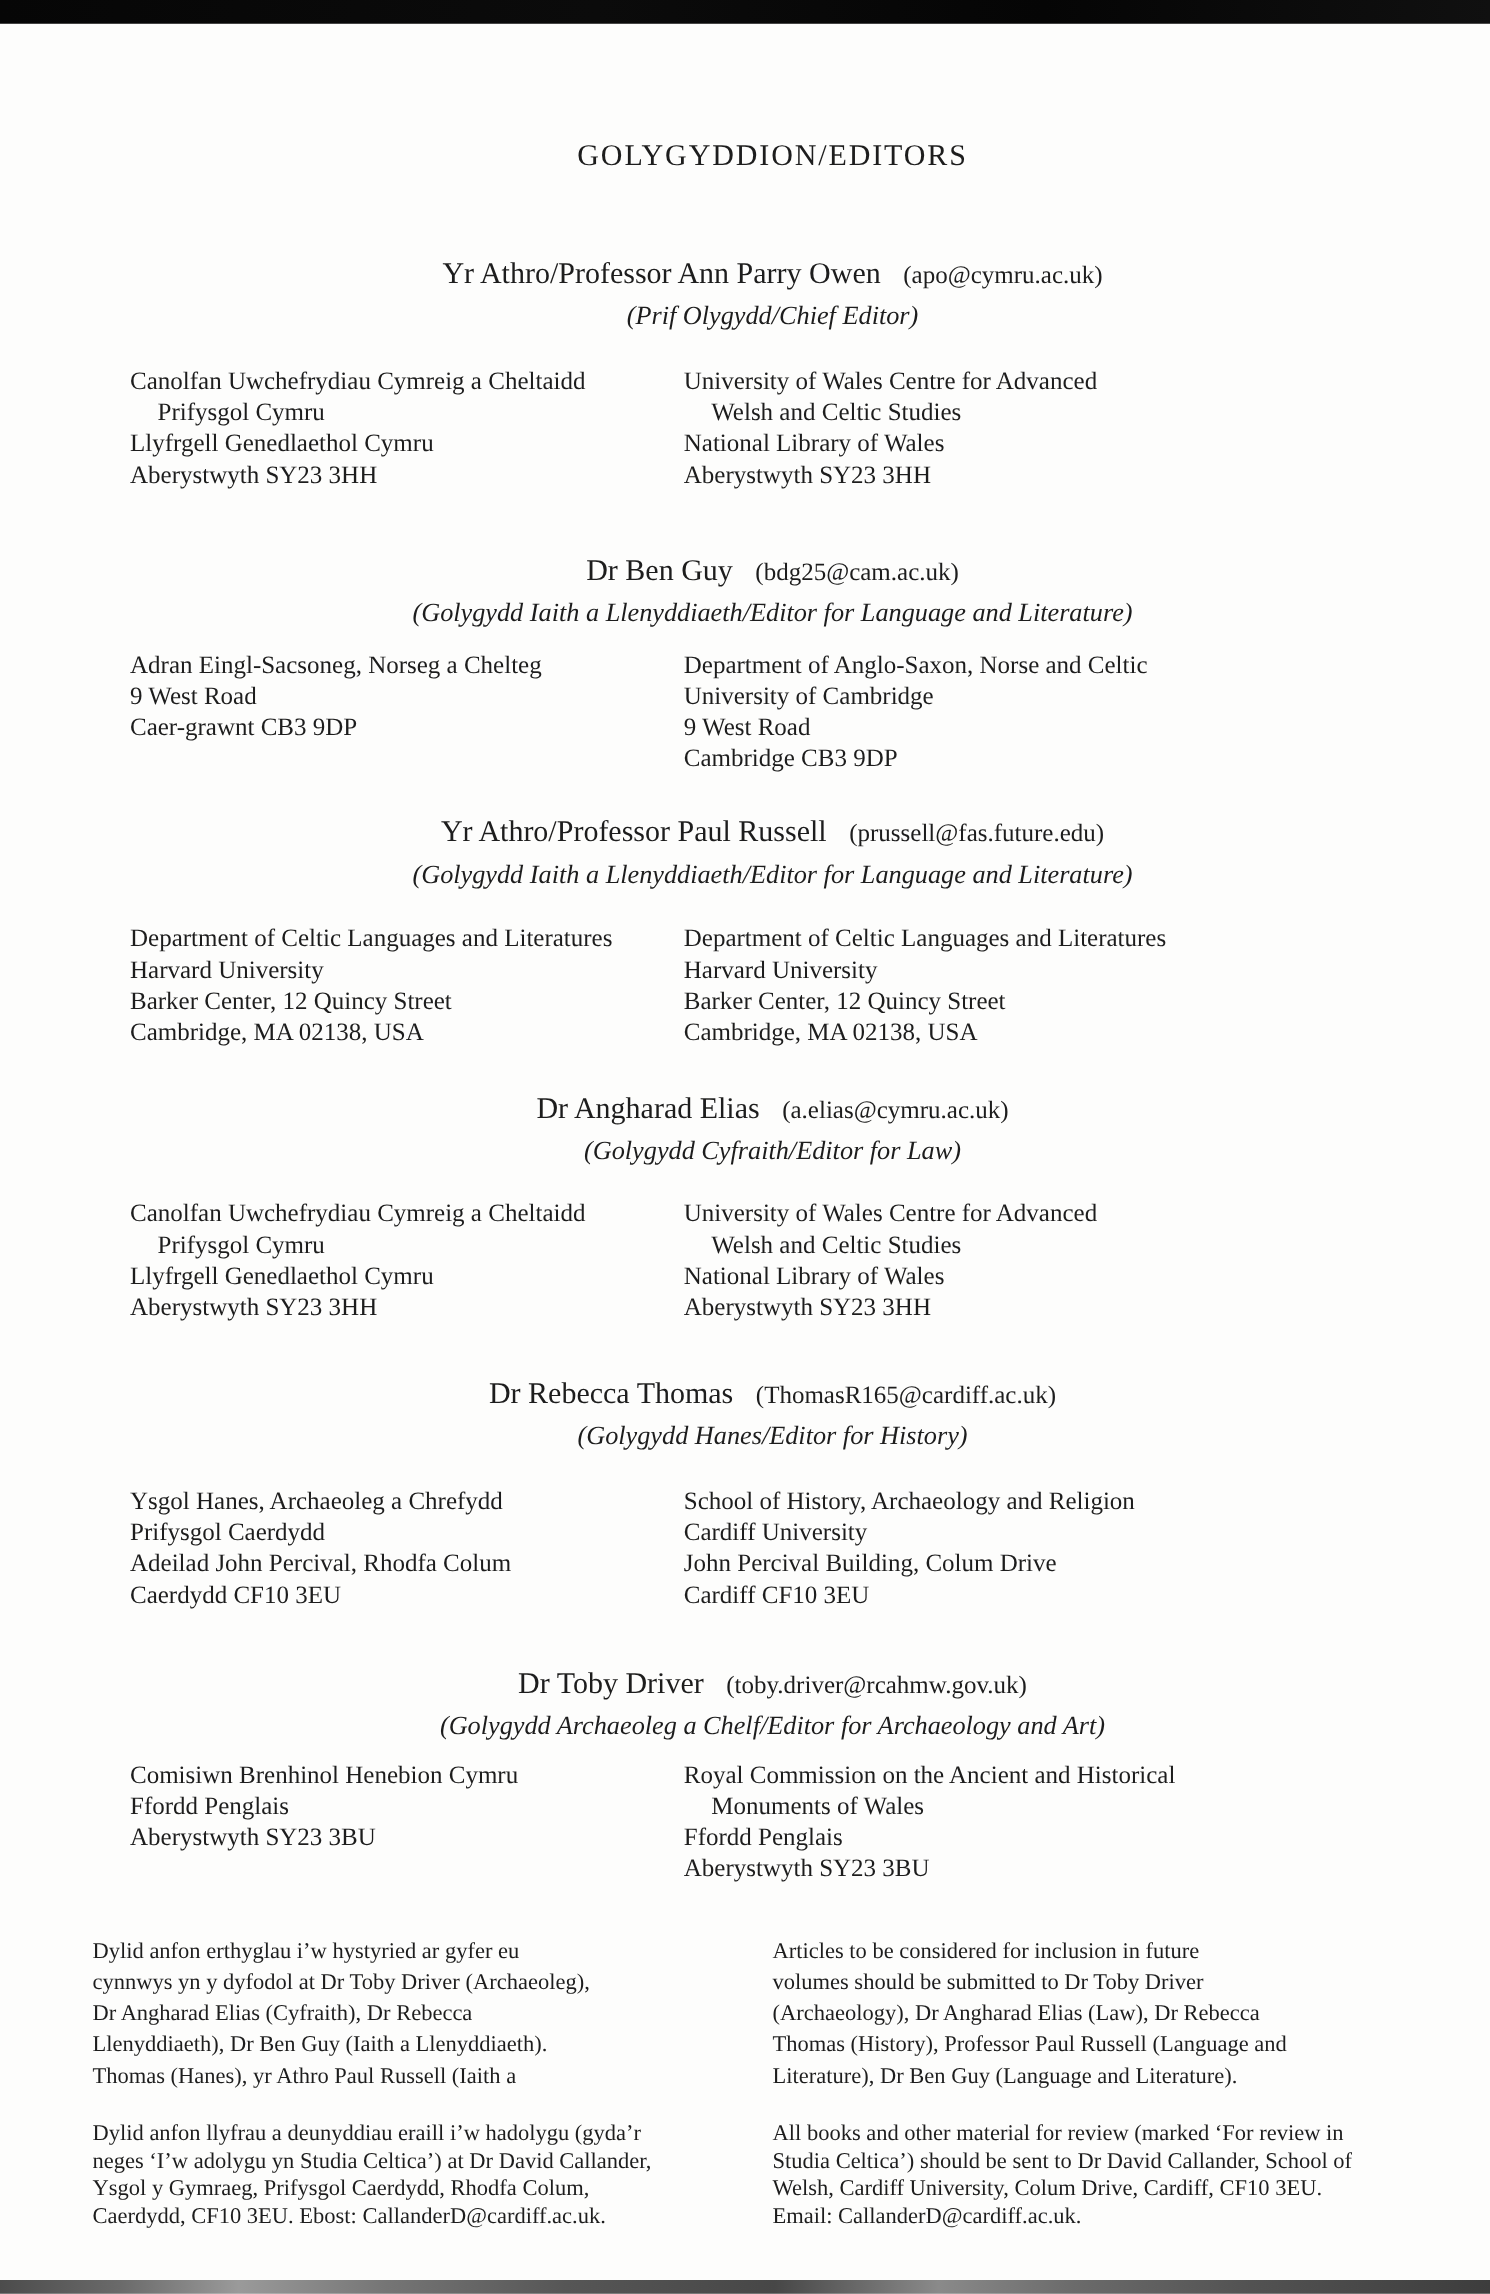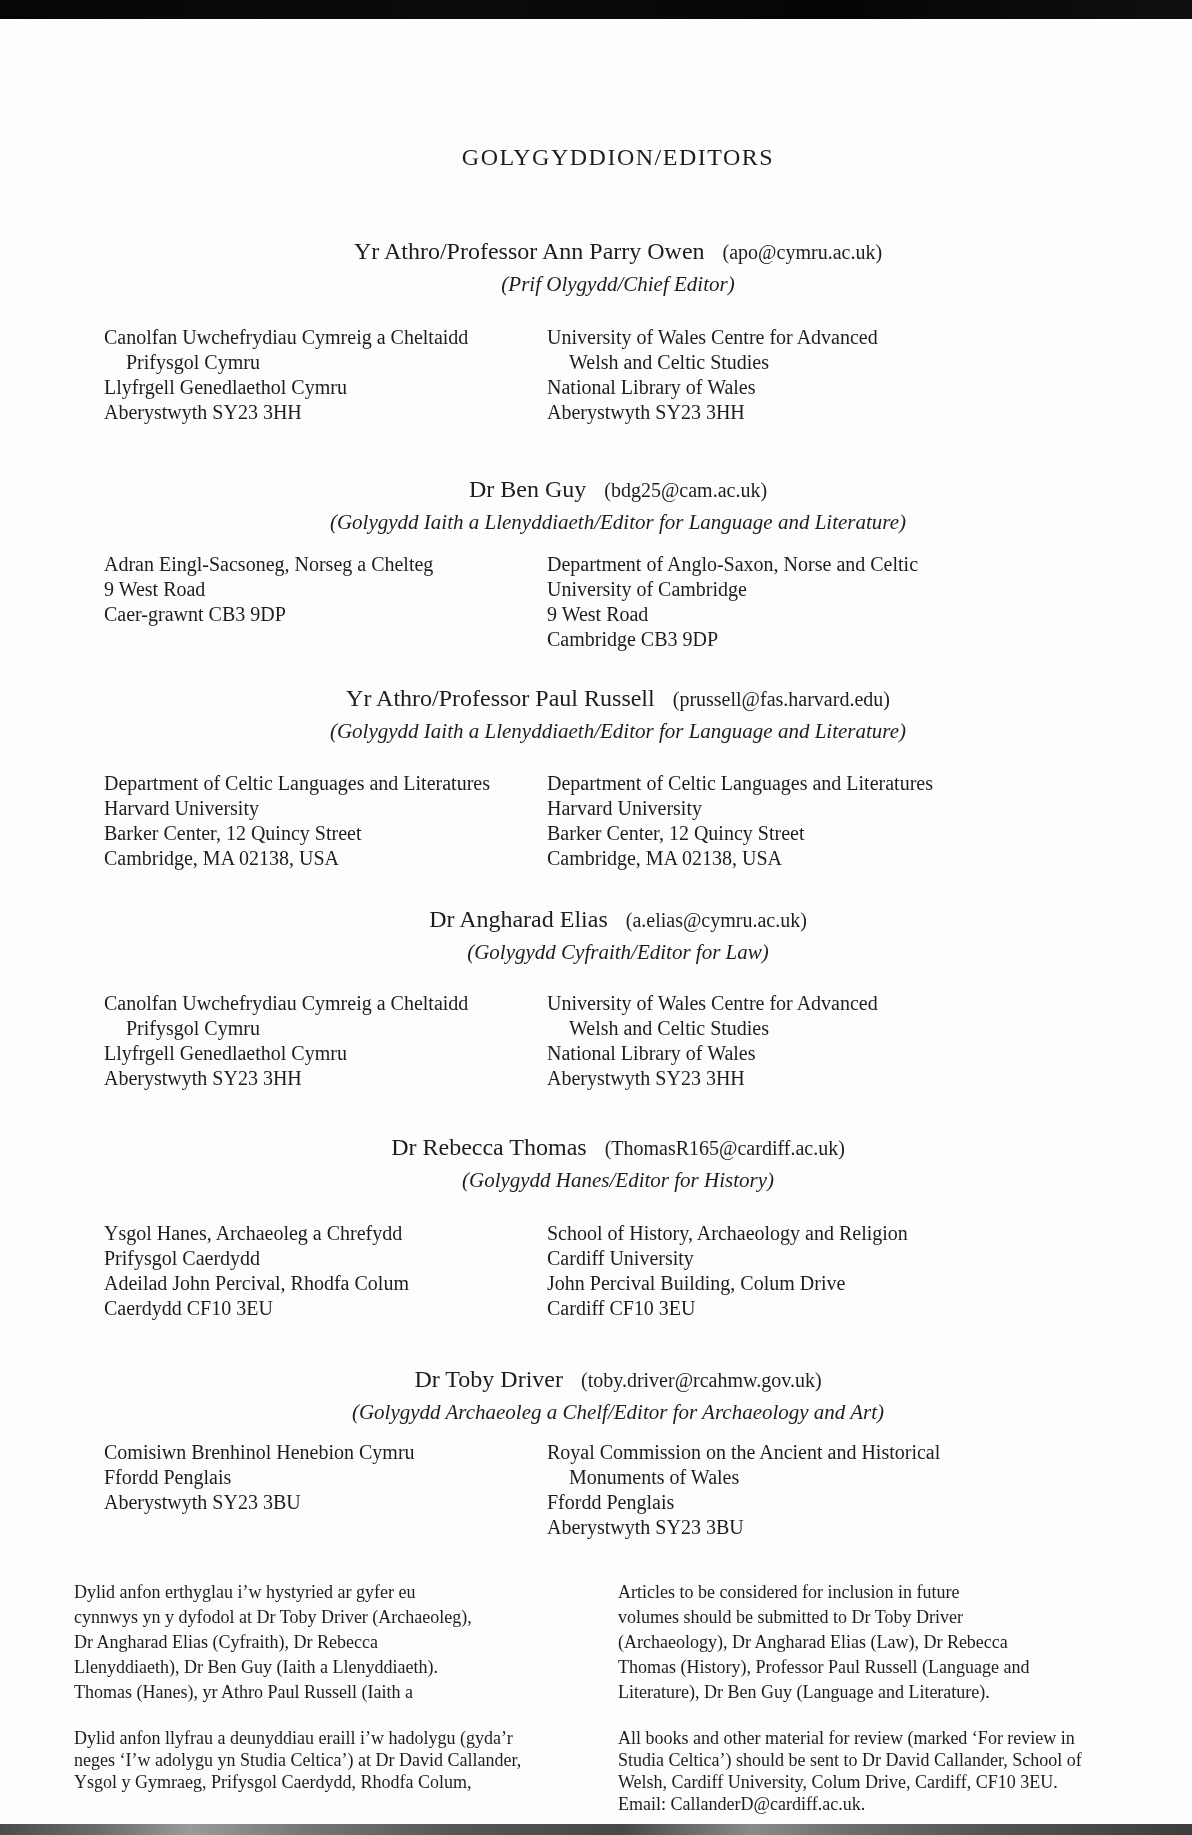--- a/index.html
+++ b/index.html
@@ -13,21 +13,21 @@
   }
   .topbar{
     position:absolute;top:0;left:0;width:1192px;height:19px;
     background:linear-gradient(90deg,#060606 0%,#0b0b0b 40%,#050505 70%,#101010 100%);
   }
   .bottombar{
     position:absolute;bottom:0;left:0;width:1192px;height:11px;
     background:linear-gradient(90deg,#4c4c4c 0%,#6a6a6a 8%,#9a9a9a 16%,#757575 26%,#565656 38%,#474747 52%,#8a8a8a 63%,#6b6b6b 72%,#525252 84%,#3d3d3d 100%);
   }
   .content{
-    position:absolute;top:0;left:104px;width:1028px;margin-top:32px;
+    position:absolute;top:0;left:104px;width:1028px;
   }
   .title{
     margin:110px 0 0 0;
     font-size:24px;line-height:30px;font-weight:normal;
     letter-spacing:1.5px;text-align:center;
   }
   .ed-name{
     text-align:center;font-size:24px;line-height:34px;
   }
   .ed-name .em{font-size:20px;margin-left:12px;}
@@ -105,21 +105,21 @@
         <div class="al">University of Cambridge</div>
         <div class="al">9 West Road</div>
         <div class="al">Cambridge CB3 9DP</div>
       </div>
     </div>
   </section>
 
   <section class="editor g3">
     <div class="ed-name">
       <span class="nm">Yr Athro/Professor Paul Russell</span>
-      <span class="em">(prussell@fas.harvard.edu)</span>
+      <span class="em">(prussell@fas.future.edu)</span>
     </div>
     <div class="ed-role">(Golygydd Iaith a Llenyddiaeth/Editor for Language and Literature)</div>
     <div class="addr-row">
       <div class="addr-col left">
         <div class="al">Department of Celtic Languages and Literatures</div>
         <div class="al">Harvard University</div>
         <div class="al">Barker Center, 12 Quincy Street</div>
         <div class="al">Cambridge, MA 02138, USA</div>
       </div>
       <div class="addr-col right">
@@ -211,20 +211,21 @@
       <div class="fl">Thomas (History), Professor Paul Russell (Language and</div>
       <div class="fl">Literature), Dr Ben Guy (Language and Literature).</div>
     </div>
   </div>
 
   <div class="footer-row fr2">
     <div class="f-col fleft">
       <div class="fl">Dylid anfon llyfrau a deunyddiau eraill i’w hadolygu (gyda’r</div>
       <div class="fl"><span>neges ‘I’w adolygu yn </span><span class="it">Studia Celtica</span><span>’) at Dr David Callander,</span></div>
       <div class="fl">Ysgol y Gymraeg, Prifysgol Caerdydd, Rhodfa Colum,</div>
+      <div class="fl">Caerdydd, CF10 3EU. Ebost: CallanderD@cardiff.ac.uk.</div>
     </div>
     <div class="f-col fright">
       <div class="fl">All books and other material for review (marked ‘For review in</div>
       <div class="fl"><span class="it">Studia Celtica</span><span>’) should be sent to Dr David Callander, School of</span></div>
       <div class="fl">Welsh, Cardiff University, Colum Drive, Cardiff, CF10 3EU.</div>
       <div class="fl">Email: CallanderD@cardiff.ac.uk.</div>
     </div>
   </div>
 
 </div>

